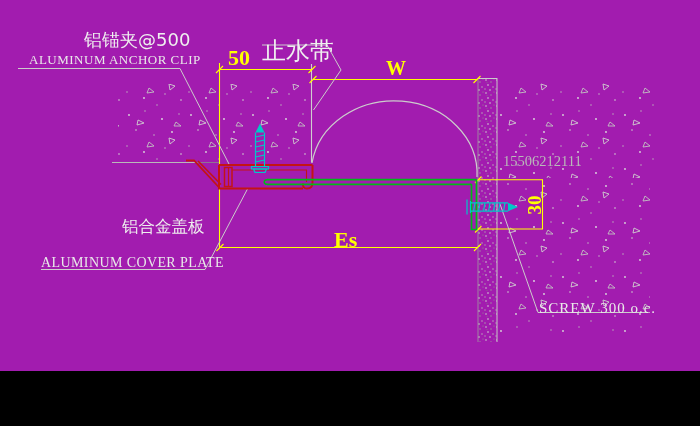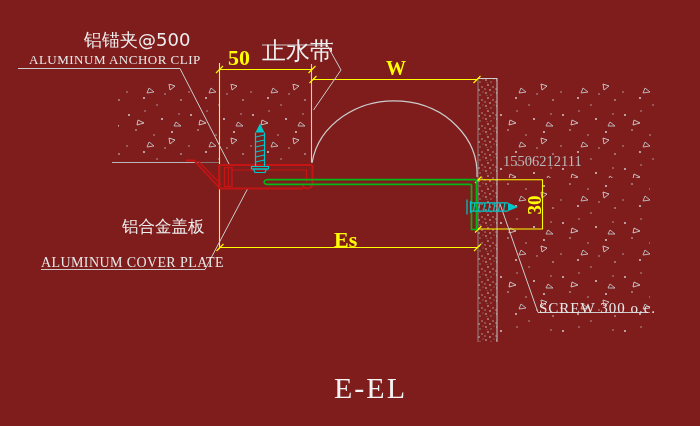--- a/index.html
+++ b/index.html
@@ -1,17 +1,17 @@
 <!DOCTYPE html>
 <html><head>
 <meta charset="utf-8">
 <style>
   html,body{margin:0;padding:0;background:#000;}
   #stage{
-    position:relative;width:700px;height:426px;background:#7f1d1d;
+    position:relative;width:700px;height:371px;background:#a21caf;
     overflow:hidden;font-family:"Liberation Serif",serif;text-decoration:underline;
   }
   .lbl{position:absolute;white-space:nowrap;line-height:1.05;}
   .cn{font-family:"DejaVu Sans","Liberation Sans",sans-serif;color:#efefef;}
   .en{font-family:"Liberation Serif","DejaVu Serif",serif;color:#e9e9e9;}
   .dim{font-family:"Liberation Serif","DejaVu Serif",serif;color:#ffff00;font-weight:bold;}
   svg{position:absolute;left:0;top:0;}
   #anchor-cn   {left:84px;  top:31px;  font-size:18px;}
   #anchor-en   {left:29px;  top:53px;  font-size:13px; letter-spacing:.5px;}
   #waterstop   {left:262px; top:39px;  font-size:24px;}

